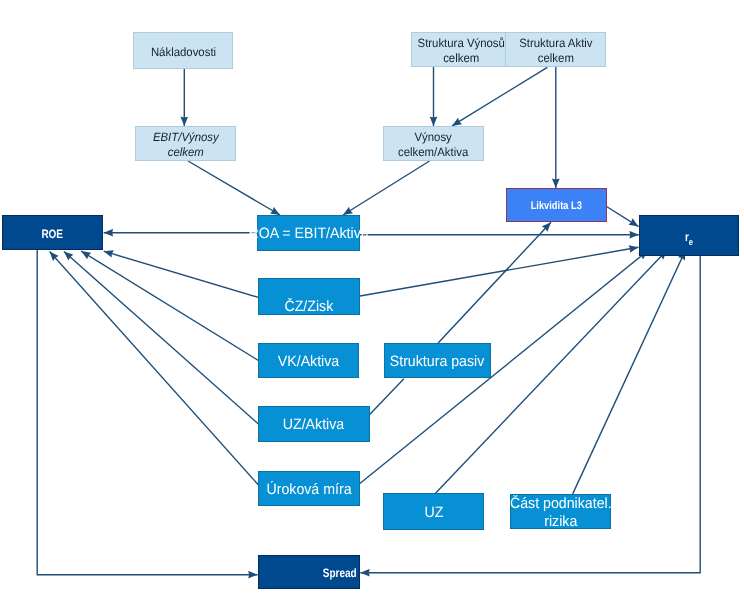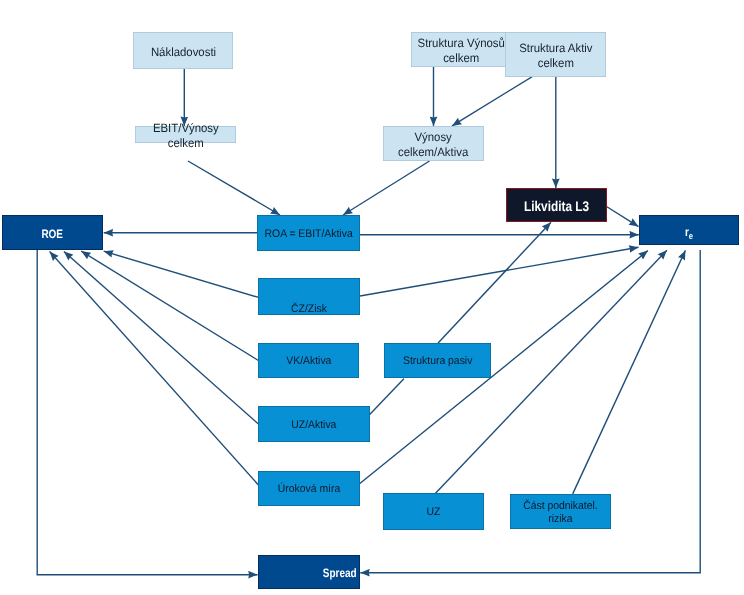--- a/index.html
+++ b/index.html
@@ -17,25 +17,25 @@
              transform:scaleX(0.945) translateZ(0);
              position:relative;top:1.6px;}
   .n-dark .node-text{transform:scaleX(0.82) translateZ(0);}
   .n-red .node-text{transform:scaleX(0.845) translateZ(0);}
   .node-text span{display:block;white-space:nowrap;}
   .node-text em{font-style:normal;}
   .node-text sub{font-size:0.76em;vertical-align:baseline;position:relative;top:3.3px;left:-0.1px;}
   .node-re .node-text{top:2.2px;}
   .n-light{background:#CCE3F2;color:#14222C;font-size:12.05px;
            box-shadow:inset 0 0 0 0.7px #A8C4D8;}
-  .n-medium{background:#0790D4;color:#0f172a;font-size:11px;
+  .n-medium{background:#0790D4;color:#ffffff;font-size:15px;
             box-shadow:inset 0 0 0 0.7px #0B6893;}
   .n-dark{background:#00498F;color:#FFFFFF;font-size:12.2px;font-weight:bold;
           box-shadow:inset 0 0 0 0.7px #06254B;}
-  .n-red{background:#0f172a;color:#FFFFFF;font-size:14px;font-weight:bold;
+  .n-red{background:#3b82f6;color:#FFFFFF;font-size:11px;font-weight:bold;
          box-shadow:inset 0 0 0 0.7px #B5171D;align-items:center;}
 </style>
 </head>
 <body>
 
 <div id="canvas">
   <svg class="edges" viewBox="0 0 744 595" xmlns="http://www.w3.org/2000/svg">
     <defs>
       <marker id="arrowhead" markerWidth="9.8" markerHeight="8" refX="9.6" refY="4" orient="auto" markerUnits="userSpaceOnUse">
         <path d="M0.2,0.15 L9.6,4 L0.2,7.85 L1.1,4 Z" fill="#1F4E79"></path>
@@ -67,27 +67,27 @@
     <div class="node-text">
         <span>Nákladovosti</span>
       </div>
   </div>
   <div class="node n-light" style="left:383px;top:32px;width:101px;height:35px;margin-left:28px;">
     <div class="node-text">
         <span>Struktura Výnosů</span>
         <span>celkem</span>
       </div>
   </div>
-  <div class="node n-light" style="left:505px;top:32px;width:101px;height:45px;">
+  <div class="node n-light" style="left:505px;top:32px;width:101px;height:35px;">
     <div class="node-text">
         <span>Struktura Aktiv</span>
         <span>celkem</span>
       </div>
   </div>
-  <div class="node n-light" style="left:135px;top:126px;width:101px;height:17px;">
+  <div class="node n-light" style="left:135px;top:126px;width:101px;height:35px;font-style:italic;">
     <div class="node-text">
         <span>EBIT/Výnosy</span>
         <span>celkem</span>
       </div>
   </div>
   <div class="node n-light" style="left:383px;top:126px;width:101px;height:35px;">
     <div class="node-text">
         <span>Výnosy</span>
         <span>celkem/Aktiva</span>
       </div>
@@ -100,21 +100,21 @@
   <div class="node n-dark" style="left:2px;top:215px;width:101px;height:35px;">
     <div class="node-text">
         <span>ROE</span>
       </div>
   </div>
   <div class="node n-medium" style="left:257px;top:215px;width:103px;height:36px;">
     <div class="node-text">
         <span>ROA = EBIT/Aktiva</span>
       </div>
   </div>
-  <div class="node n-dark node-re" style="left:639px;top:215px;width:100px;height:30px;">
+  <div class="node n-dark node-re" style="left:639px;top:215px;width:100px;height:41px;">
     <div class="node-text">
         <span><em>r</em><sub>e</sub></span>
       </div>
   </div>
   <div class="node n-medium" style="left:258px;top:278px;width:102px;height:37px;align-items:flex-end;">
     <div class="node-text">
         <span>ČZ/Zisk</span>
       </div>
   </div>
   <div class="node n-medium" style="left:258px;top:343px;width:101px;height:35px;">

